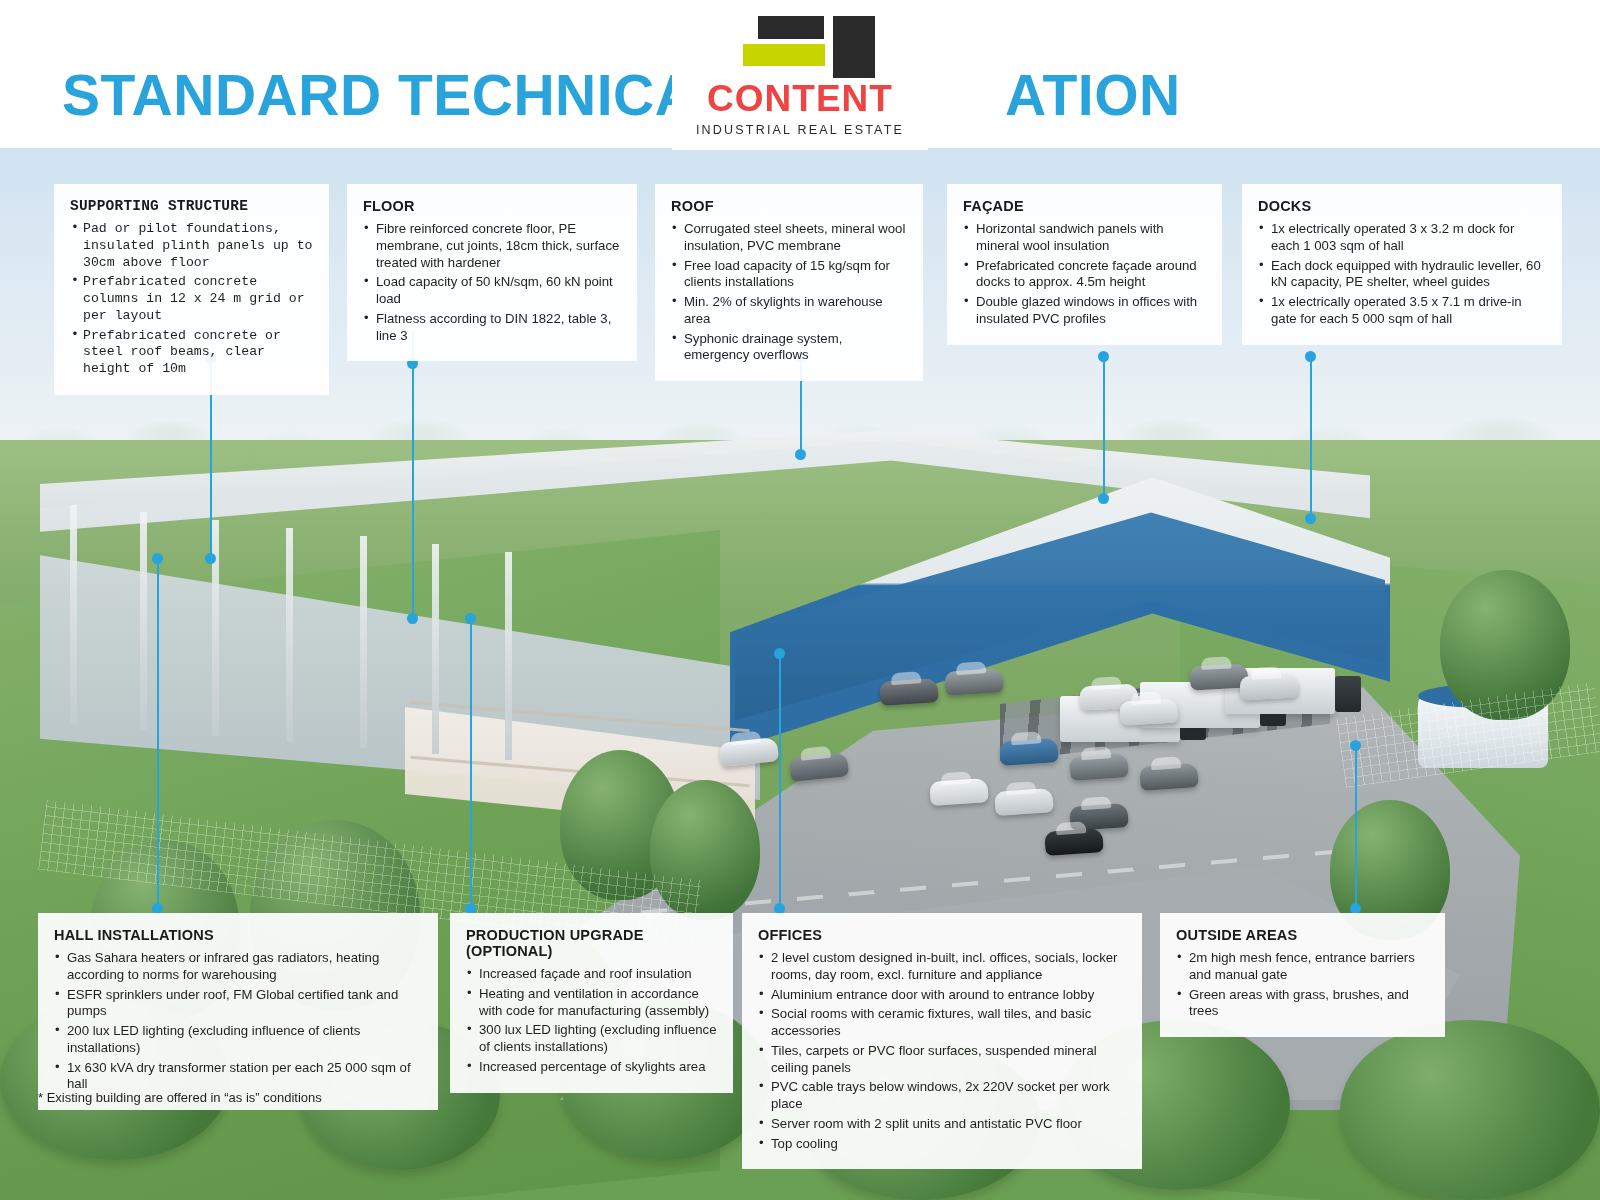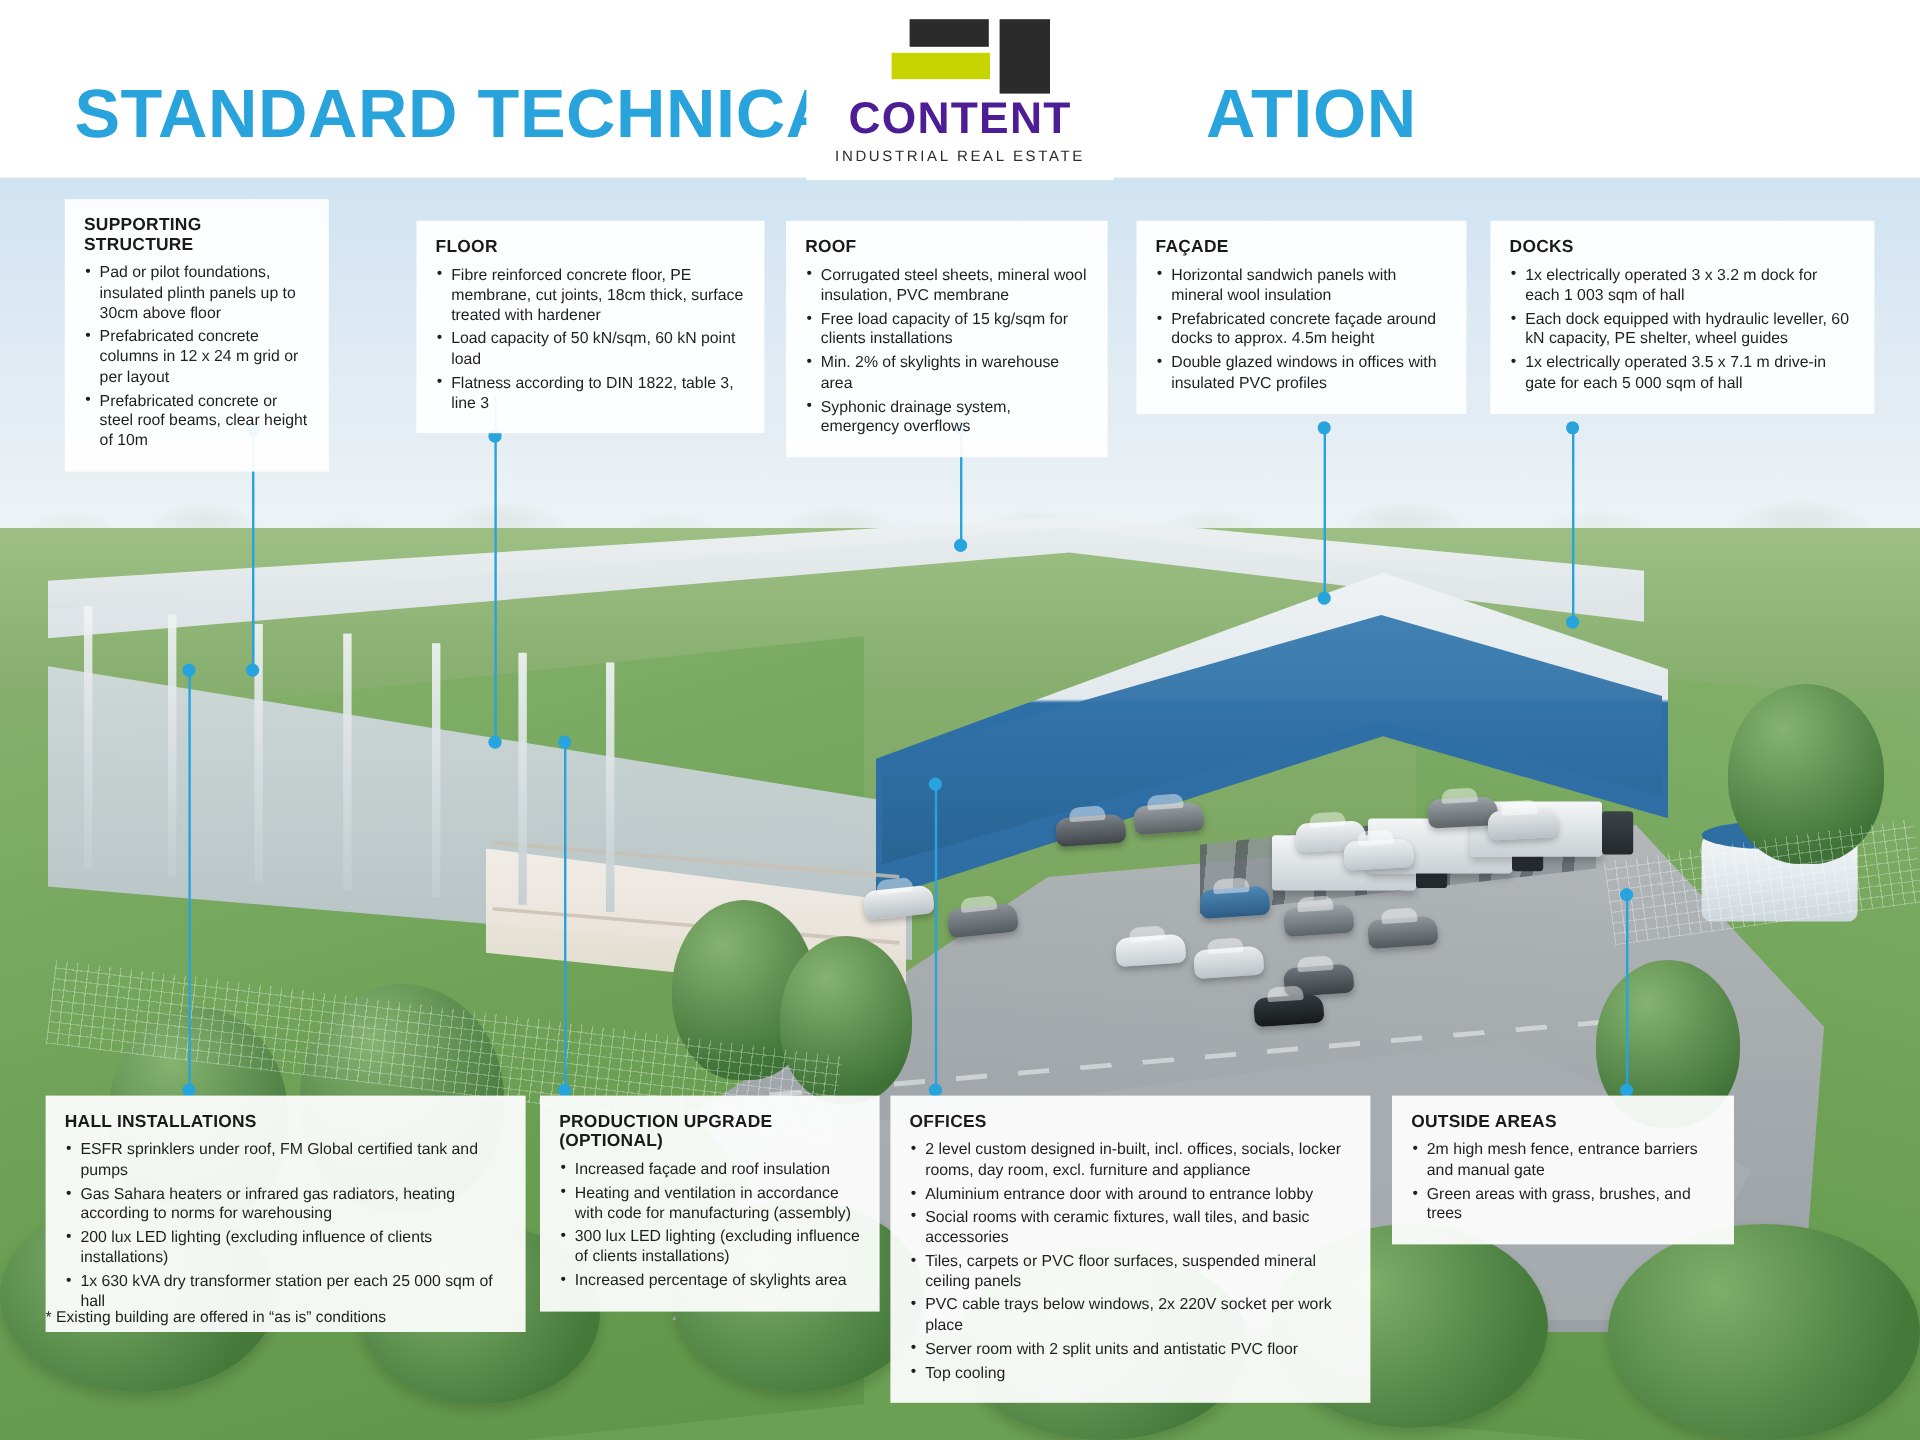--- a/index.html
+++ b/index.html
@@ -177,21 +177,21 @@
   #logo {
     position:absolute; left:672px; top:0; width:256px; height:150px;
     background:#ffffff; z-index:6;
     display:flex; flex-direction:column; align-items:center; justify-content:flex-start;
   }
   .logo-mark { position:relative; width:150px; height:62px; margin-top:16px; }
   .lm-dark1 { position:absolute; left:33px; top:0; width:66px; height:23px; background:#2b2b2b; }
   .lm-dark2 { position:absolute; left:108px; top:0; width:42px; height:62px; background:#2b2b2b; }
   .lm-green { position:absolute; left:18px; top:28px; width:82px; height:22px; background:#c8d400; }
   .logo-word {
-    font-size:37px; font-weight:bold; letter-spacing:1px; color:#4c1d95; line-height:1;
+    font-size:37px; font-weight:bold; letter-spacing:1px; color:#ef4444; line-height:1;
     margin-top:2px;
   }
   .logo-sub {
     font-size:12.5px; letter-spacing:2.2px; color:#2b2b2b; margin-top:6px;
   }
 
   
   .card {
     position:absolute; background:rgba(255,255,255,0.93);
     padding:14px 16px 14px 16px; z-index:4;
@@ -340,21 +340,21 @@
 <div class="dot" style="left:465px; top:903px;"></div>
 
 <div class="leader" style="left:779px; top:655px; height:255px;"></div>
 <div class="dot" style="left:774px; top:648px;"></div>
 <div class="dot" style="left:774px; top:903px;"></div>
 
 <div class="leader" style="left:1355px; top:745px; height:165px;"></div>
 <div class="dot" style="left:1350px; top:740px;"></div>
 <div class="dot" style="left:1350px; top:903px;"></div>
 
-<div class="card" style="left:54px; top:166px; width:220px;">
+<div class="card" style="left:54px; top:184px; width:275px;font-family:Liberation Mono, monospace;">
   <h3>SUPPORTING STRUCTURE</h3>
   <ul>
     <li>Pad or pilot foundations, insulated plinth panels up to 30cm above floor</li>
     <li>Prefabricated concrete columns in 12 x 24 m grid or per layout</li>
     <li>Prefabricated concrete or steel roof beams, clear height of 10m</li>
   </ul>
 </div>
 
 <div class="card" style="left:347px; top:184px; width:290px;">
   <h3>FLOOR</h3>
@@ -389,22 +389,22 @@
   <ul>
     <li>1x electrically operated 3 x 3.2 m dock for each 1 003 sqm of hall</li>
     <li>Each dock equipped with hydraulic leveller, 60 kN capacity, PE shelter, wheel guides</li>
     <li>1x electrically operated 3.5 x 7.1 m drive-in gate for each 5 000 sqm of hall</li>
   </ul>
 </div>
 
 <div class="card" style="left:38px; top:913px; width:400px;">
   <h3>HALL INSTALLATIONS</h3>
   <ul>
+    <li>Gas Sahara heaters or infrared gas radiators, heating according to norms for warehousing</li>
     <li>ESFR sprinklers under roof, FM Global certified tank and pumps</li>
-    <li>Gas Sahara heaters or infrared gas radiators, heating according to norms for warehousing</li>
     <li>200 lux LED lighting (excluding influence of clients installations)</li>
     <li>1x 630 kVA dry transformer station per each 25 000 sqm of hall</li>
   </ul>
 </div>
 
 <div class="card" style="left:450px; top:913px; width:283px;">
   <h3>PRODUCTION UPGRADE (OPTIONAL)</h3>
   <ul>
     <li>Increased façade and roof insulation</li>
     <li>Heating and ventilation in accordance with code for manufacturing (assembly)</li>

